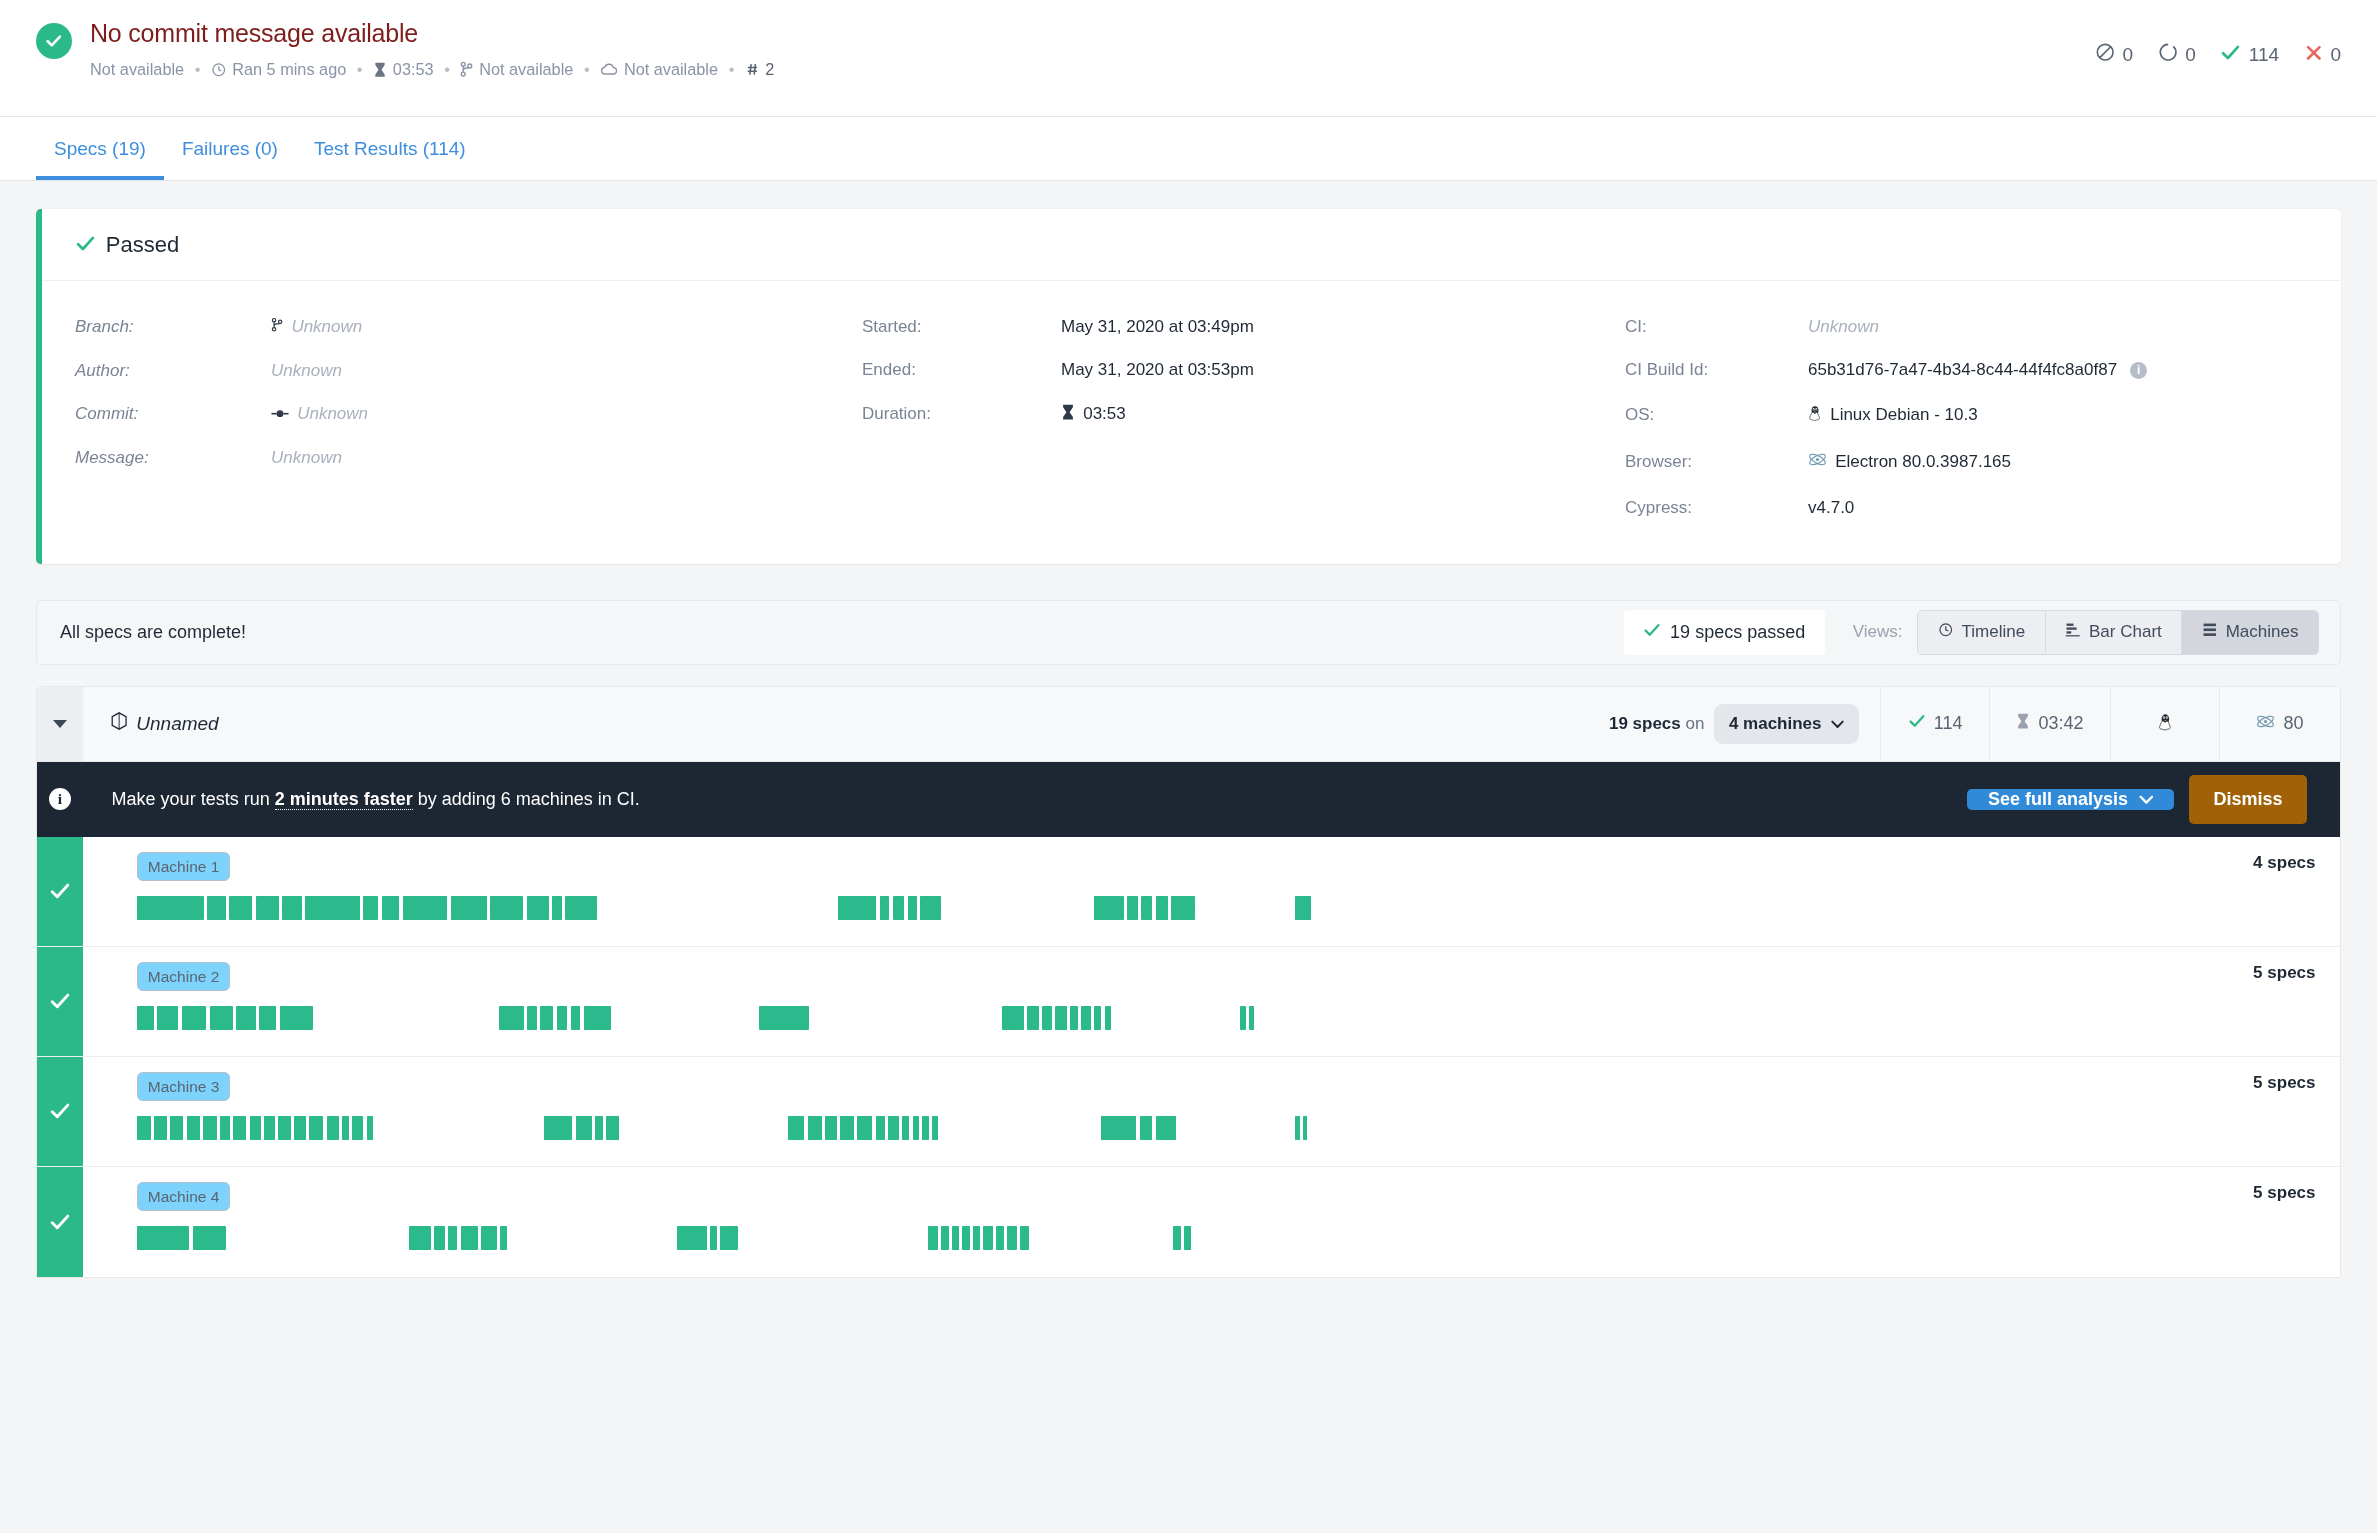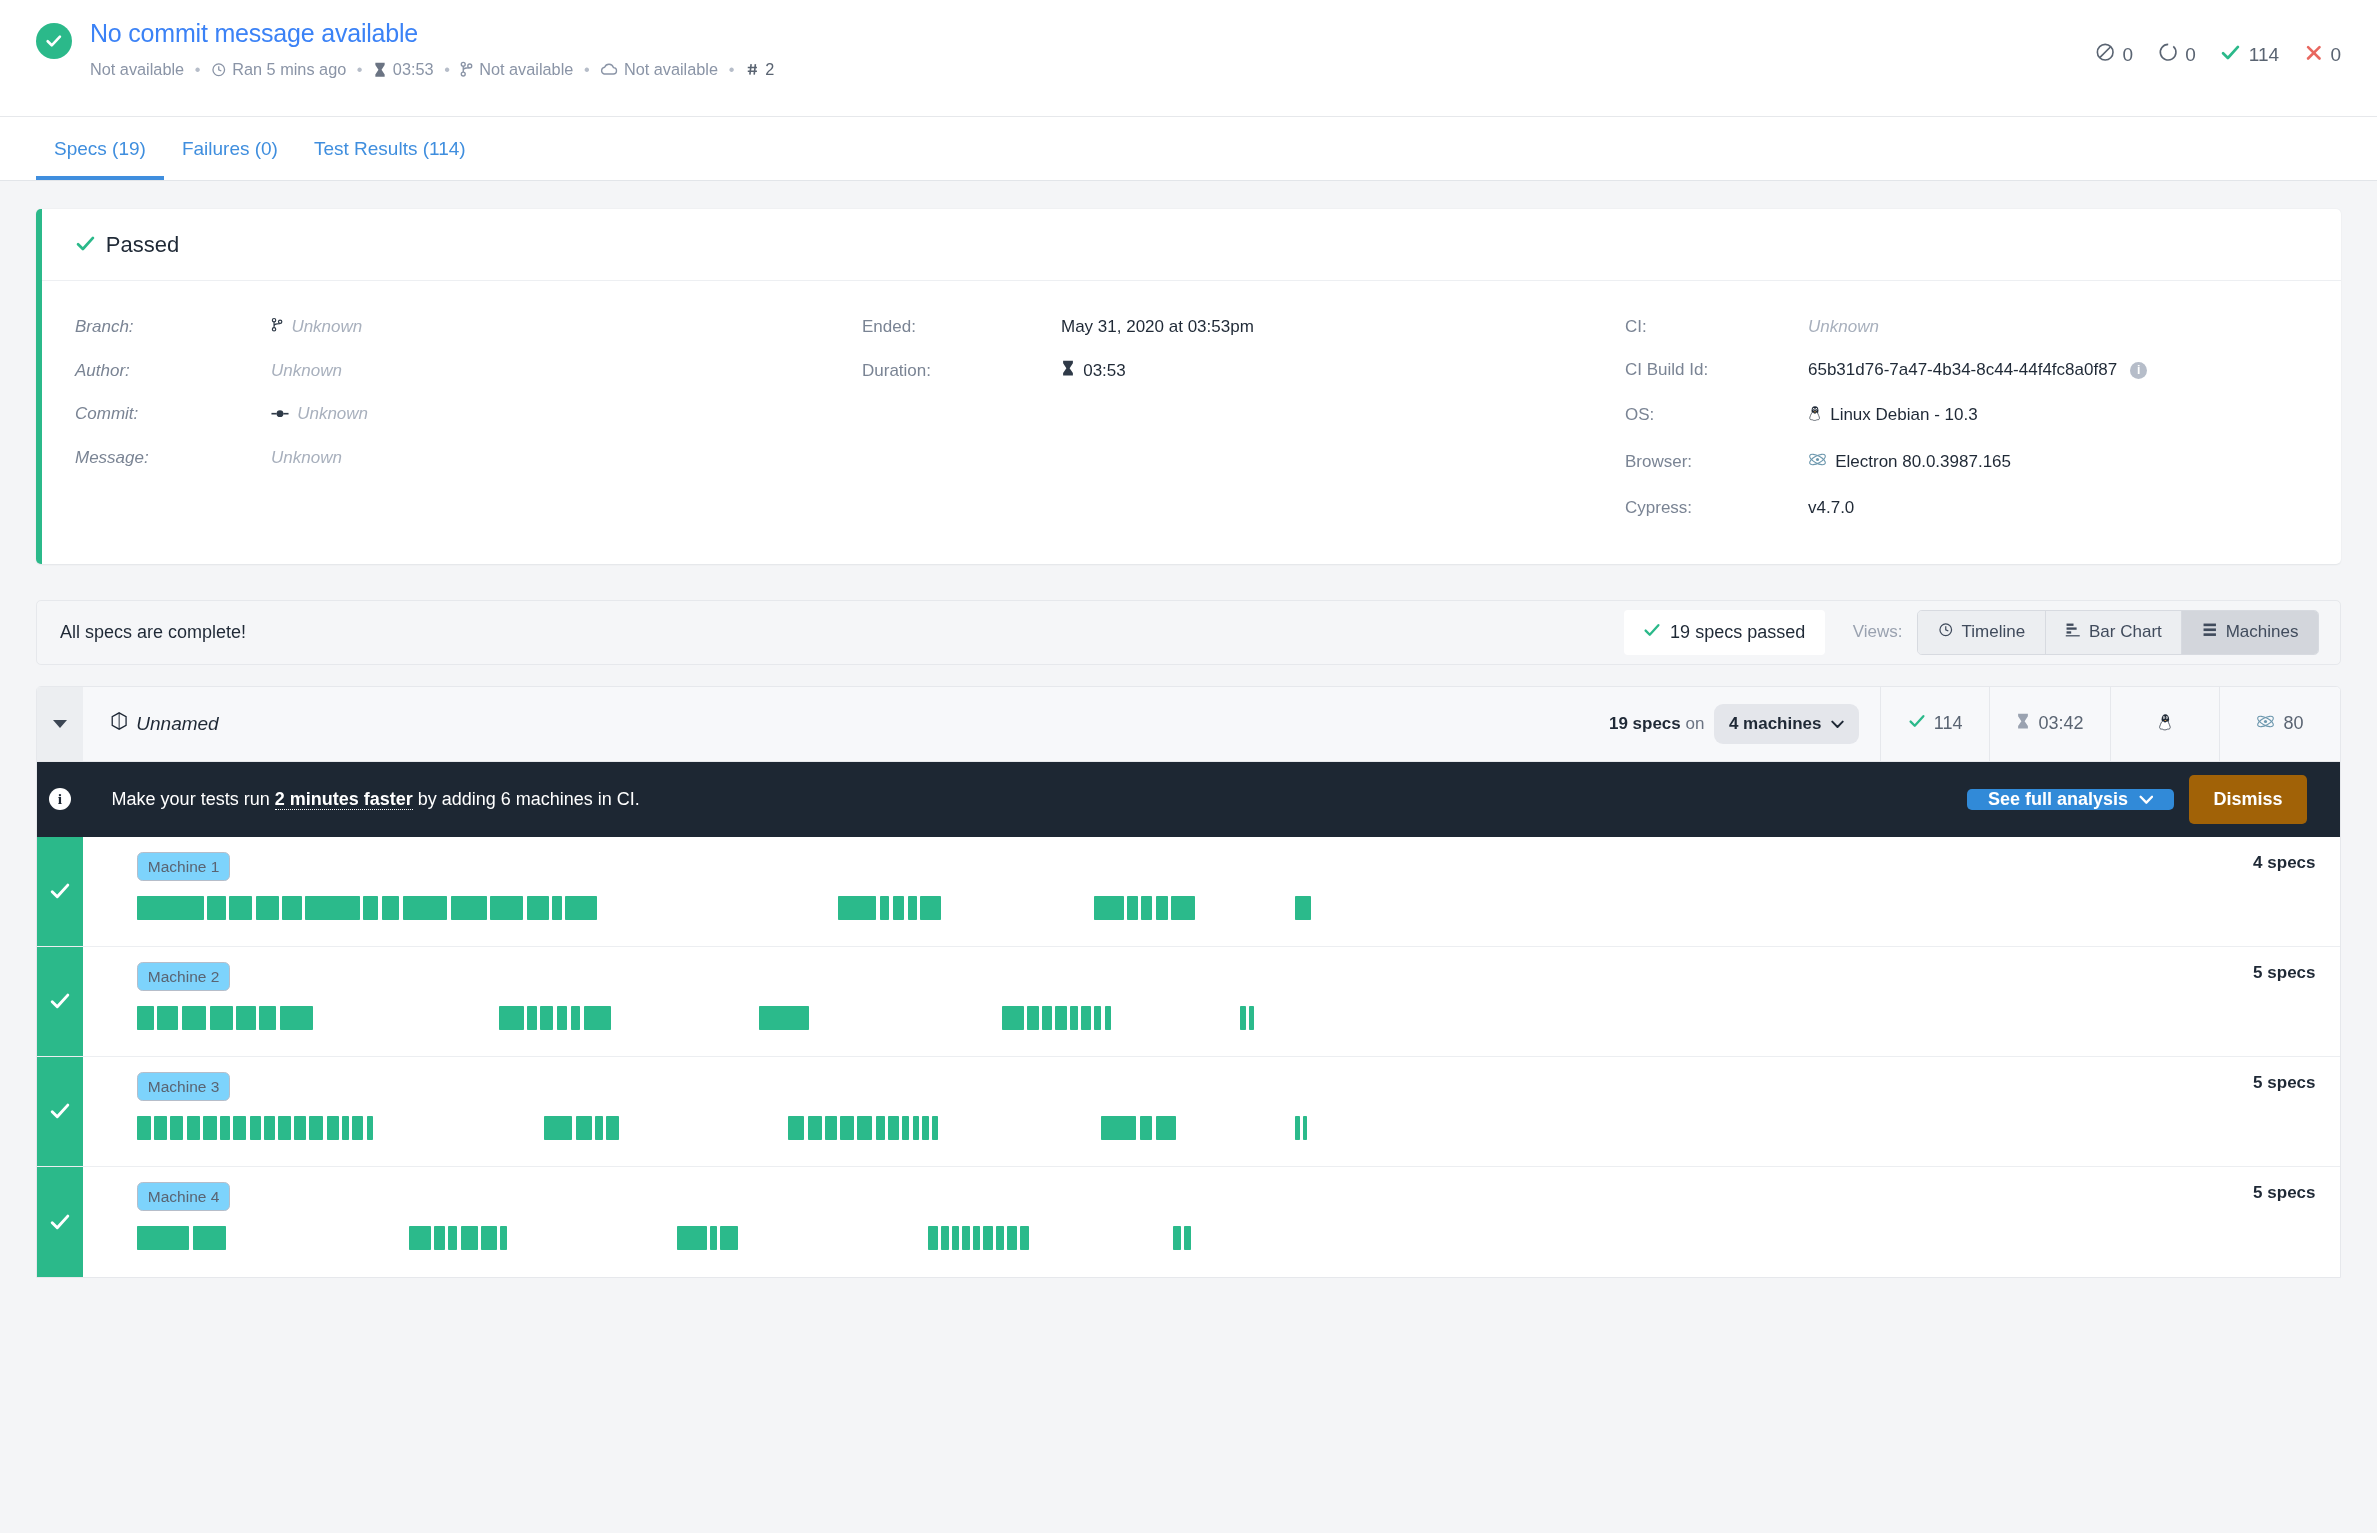--- a/index.html
+++ b/index.html
@@ -26,21 +26,21 @@
   }
   .header-left { display:flex; align-items:flex-start; gap:18px; }
   .run-status-badge {
     width:36px; height:36px; border-radius:50%;
     background:#2bb98a; display:flex; align-items:center; justify-content:center;
     flex:0 0 auto; margin-top:4.9px;
   }
   .run-status-badge svg { width:19.6px; height:19.6px; }
   .header-texts { padding-top:0; }
   .commit-title {
-    font-size:25px; font-weight:400; color:#3b82f6; line-height:1.25;
+    font-size:25px; font-weight:400; color:#7f1d1d; line-height:1.25;
     letter-spacing:-0.2px;
   }
   .meta-row {
     margin-top:10.6px; display:flex; align-items:center; gap:0px;
     font-size:16.3px; color:#8a94a6; white-space:nowrap;
   }
   .meta-item { display:inline-flex; align-items:center; gap:5.7px; }
   .meta-item .mi-icon { display:inline-flex; align-items:center; }
   .meta-sep { padding:0 10.6px; color:#b6bdc9; font-size:16.3px; }
   .meta-item.dark { color:#5a6472; }
@@ -361,20 +361,24 @@
             <span>Unknown</span>
           </span>
         </div>
         <div class="det-row">
           <span class="det-label">Message:</span>
           <span class="det-val unknown">Unknown</span>
         </div>
       </div>
 
       <div class="det-col c2">
+        <div class="det-row">
+          <span class="det-label">Started:</span>
+          <span class="det-val">May 31, 2020 at 03:49pm</span>
+        </div>
         <div class="det-row">
           <span class="det-label">Ended:</span>
           <span class="det-val">May 31, 2020 at 03:53pm</span>
         </div>
         <div class="det-row">
           <span class="det-label">Duration:</span>
           <span class="det-val">
             <span>
               <svg width="14" height="16.3" viewBox="0 0 16 20">
                   <path d="M2 1h12v3l-4 6 4 6v3H2v-3l4-6L2 4z" fill="#2f3a48"></path>

